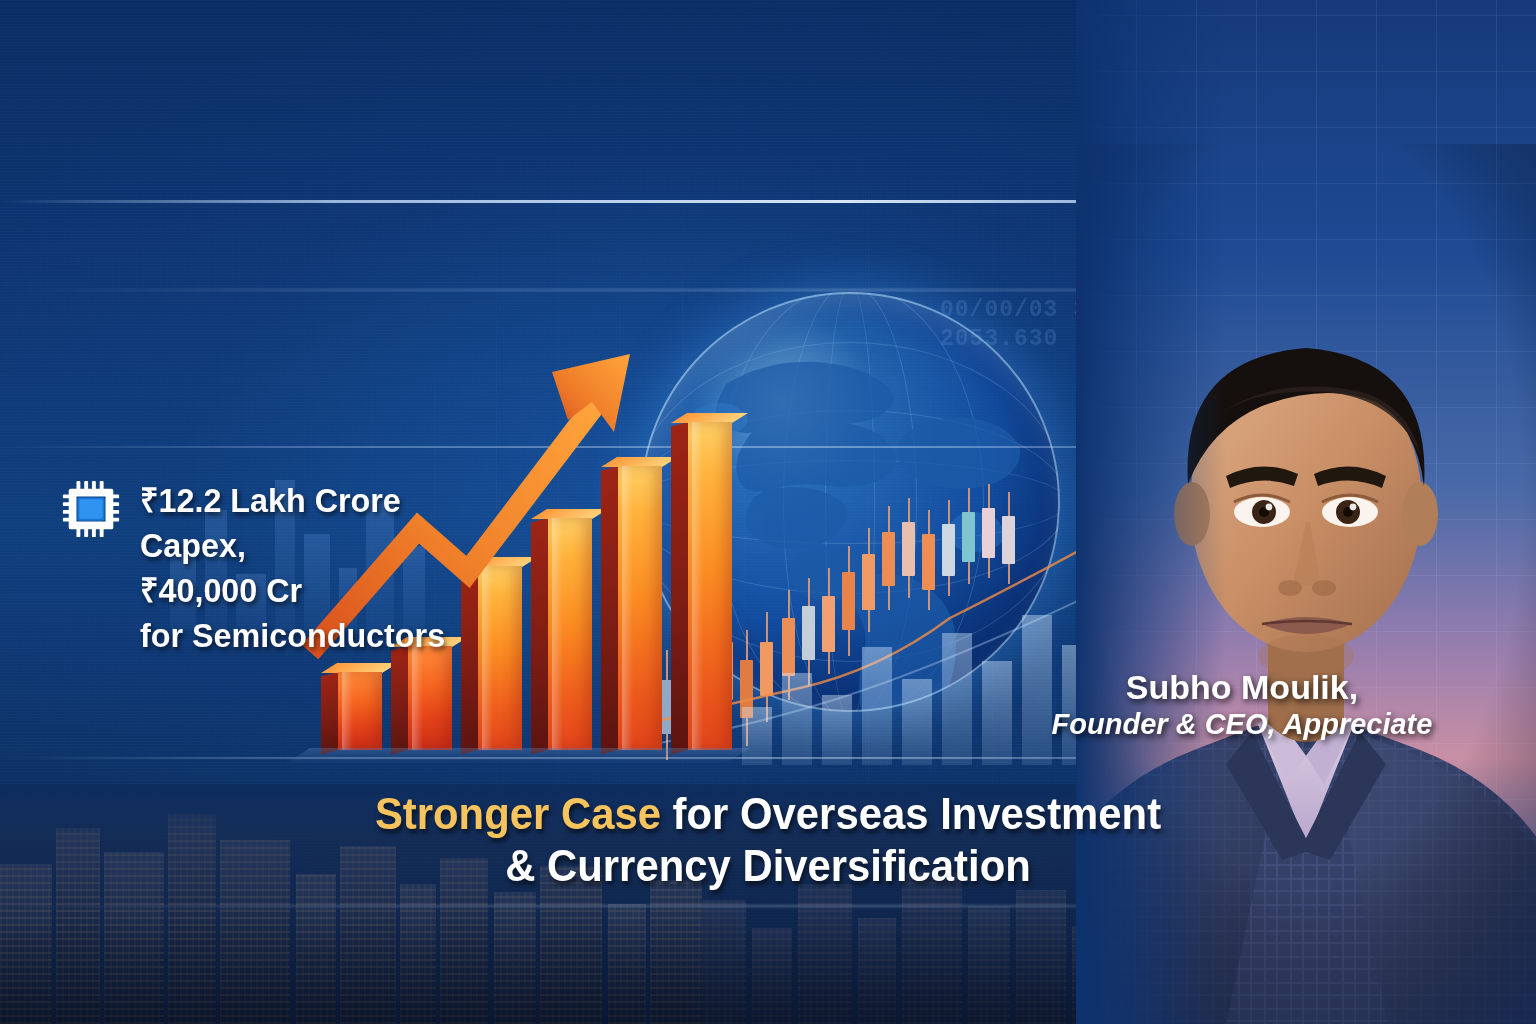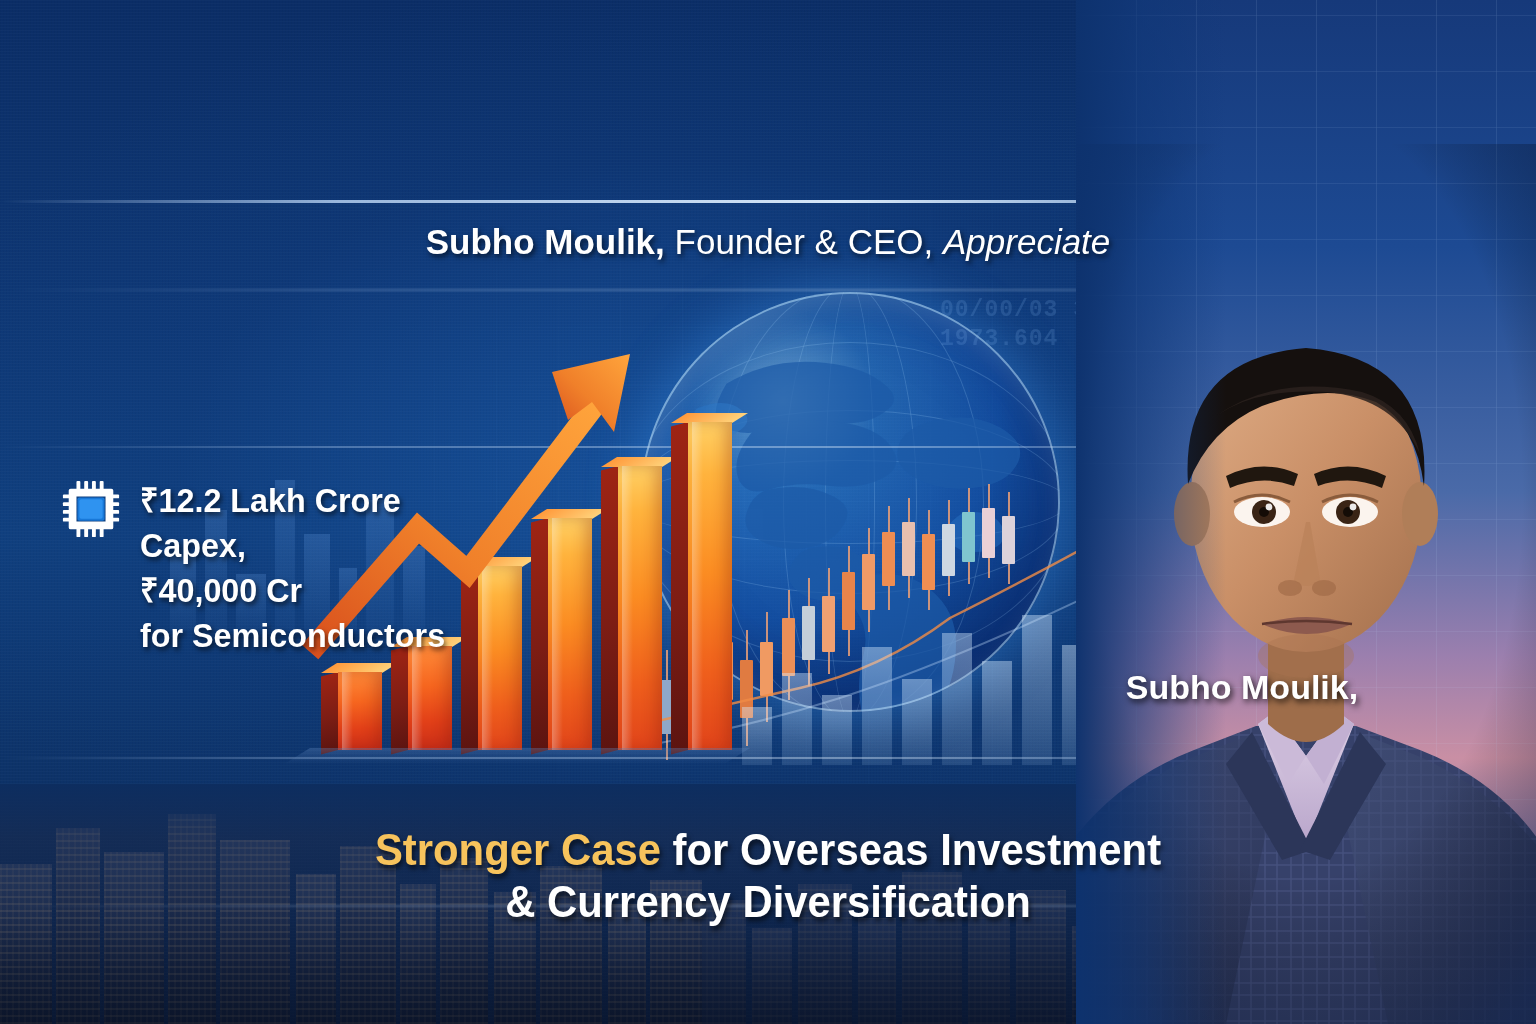--- a/index.html
+++ b/index.html
@@ -184,21 +184,21 @@
 </style>
 </head>
 <body>
 
 <div id="stage">
 
   <div class="gridlines"></div>
 
   <div class="tickertext" style="left:940px; top:296px;">
     <div>00/00/03 388</div>
-    <div>1973.604</div>
+    <div>2053.630</div>
   </div>
 
   <div class="ghostbars" style="left:170px; top:430px; height:200px;">
     <i style="width:26px;height:74px"></i>
       <i style="width:22px;height:120px"></i>
     <i style="width:30px;height:56px"></i>
       <i style="width:20px;height:150px"></i>
     <i style="width:26px;height:96px"></i>
       <i style="width:18px;height:62px"></i>
     <i style="width:28px;height:130px"></i>
@@ -531,23 +531,20 @@
     <div class="fadeleft"></div>
   </div>
 
   <div class="divider" style="top:200px;"></div>
   <div class="divider faint" style="top:289px;"></div>
   <div class="divider soft" style="top:446px;"></div>
   <div class="divider soft" style="top:757px;"></div>
   <div class="divider faint" style="top:905px;"></div>
 
 
-  <div class="byline" style="top:222px;">
-    <span class="nm">Subho Moulik,</span><span class="ttl"> Founder &amp; CEO, </span><span class="org">Appreciate</span>
-  </div>
 
 
   <div class="bullet" style="left:60px; top:478px;">
     <div class="ico">
       <svg viewBox="0 0 64 64" width="62" height="62">
         <g fill="#ffffff">
           <rect x="17" y="3" width="4" height="10" rx="1"></rect>
           <rect x="25" y="3" width="4" height="10" rx="1"></rect>
           <rect x="33" y="3" width="4" height="10" rx="1"></rect>
           <rect x="41" y="3" width="4" height="10" rx="1"></rect>
@@ -573,20 +570,21 @@
     <div class="txt">
       <div>₹12.2 Lakh Crore</div>
       <div>Capex,</div>
       <div>₹40,000 Cr</div>
       <div>for Semiconductors</div>
     </div>
   </div>
 
   <div class="namecard" style="right:84px; top:668px; width:420px;">
     <div class="n1">Subho Moulik,</div>
-  </div>
-
-  <div class="footline" style="top:788px;margin-top:36px;">
+    <div class="n2">Founder &amp; CEO, Appreciate</div>
+  </div>
+
+  <div class="footline" style="top:788px;">
     <span class="row"><span class="g">Stronger Case</span><span class="w"> for Overseas Investment</span></span>
     <span class="row w">&amp; Currency Diversification</span>
   </div>
 
 </div>
 
 </body></html>

